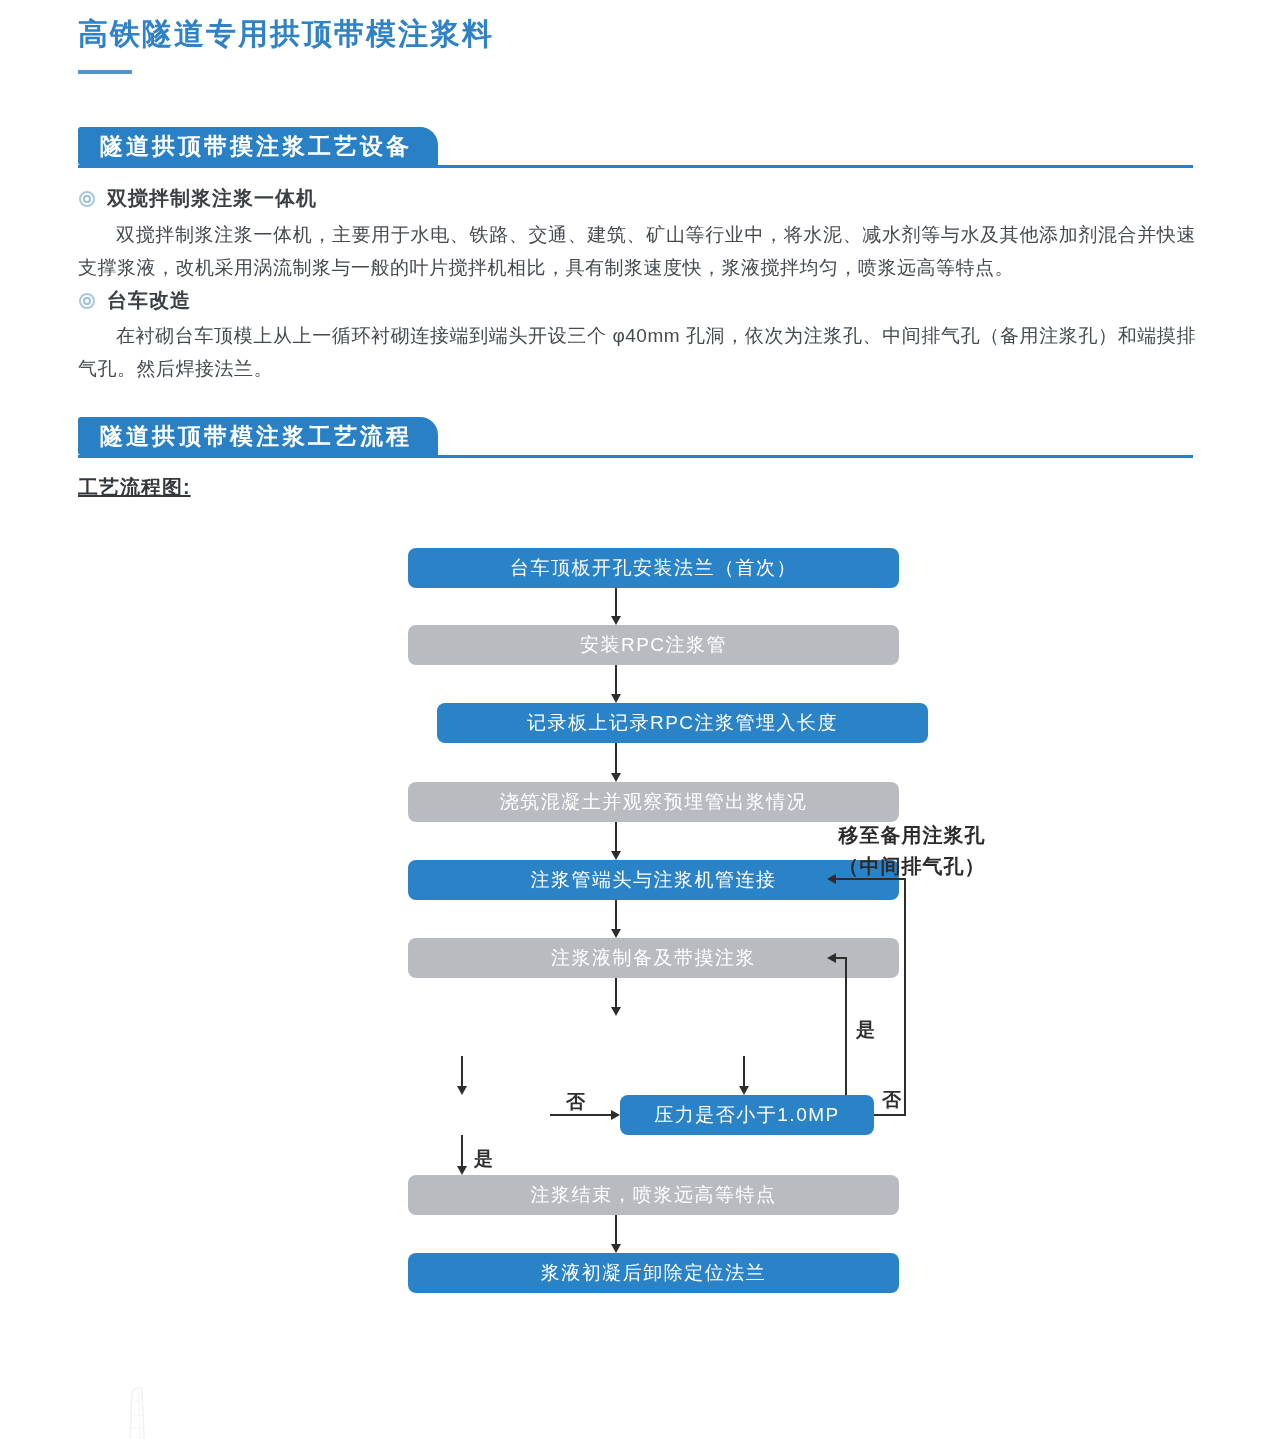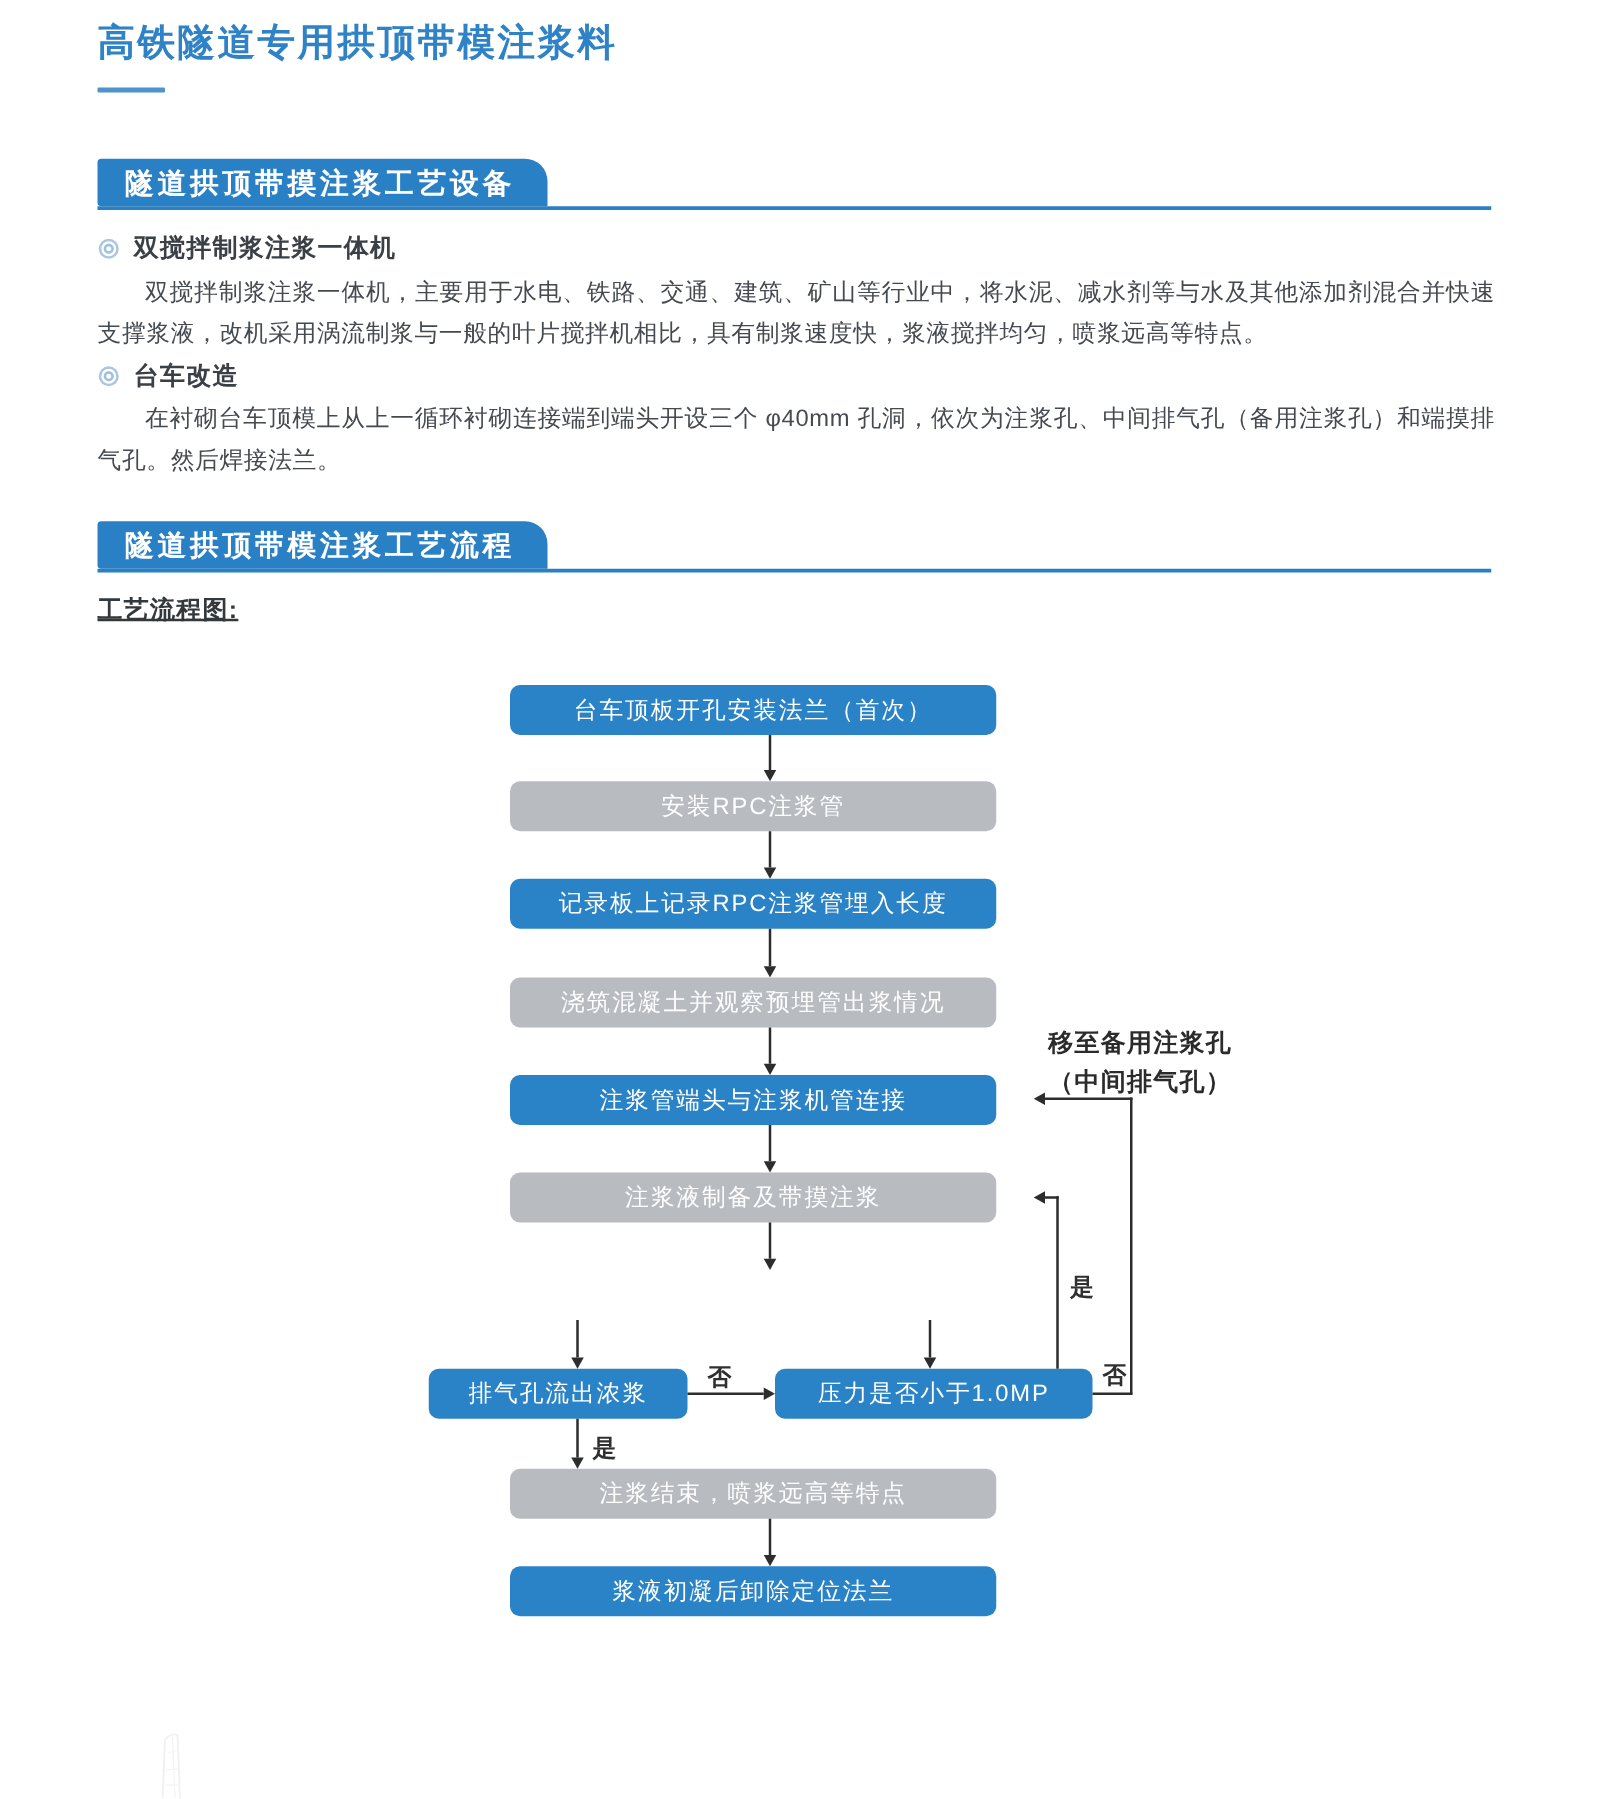--- a/index.html
+++ b/index.html
@@ -60,24 +60,24 @@
 
   
   .flowchart { position:absolute; left:0; top:540px; width:1280px; height:820px; }
   .node {
     position:absolute; height:40px; border-radius:8px;
     display:flex; align-items:center; justify-content:center;
     color:#ffffff; font-size:19px; letter-spacing:1.5px;
   }
   .node.blue { background:#2b83c7; }
   .node.gray { background:#b8bcc1; }
-  .n-main { left:408px; width:389px; }
+  .n-main { left:408px; width:491px; }
   #node-1  { top:8px; }
   #node-2  { top:85px; }
-  #node-3  { top:163px; }
+  #node-3  { top:163px;margin-left:29px; }
   #node-4  { top:242px; }
   #node-5  { top:320px; }
   #node-6  { top:398px; }
   #node-7  { top:476px; }
   #node-8  { left:343px; width:207px; top:555px; }
   #node-9  { left:620px; width:254px; top:555px; }
   #node-10 { top:635px; }
   #node-11 { top:713px; }
 
   .varrow { position:absolute; width:2px; background:#2d2d2d; }
@@ -163,21 +163,20 @@
 <div class="flow-figure-label">工艺流程图:</div>
 
 <div class="flowchart">
 
   <div class="node blue n-main" id="node-1">台车顶板开孔安装法兰（首次）</div>
   <div class="node gray n-main" id="node-2">安装RPC注浆管</div>
   <div class="node blue n-main" id="node-3">记录板上记录RPC注浆管埋入长度</div>
   <div class="node gray n-main" id="node-4">浇筑混凝土并观察预埋管出浆情况</div>
   <div class="node blue n-main" id="node-5">注浆管端头与注浆机管连接</div>
   <div class="node gray n-main" id="node-6">注浆液制备及带摸注浆</div>
-  <div class="node blue" id="node-8">排气孔流出浓浆</div>
   <div class="node blue" id="node-9">压力是否小于1.0MP</div>
   <div class="node gray n-main" id="node-10">注浆结束，喷浆远高等特点</div>
   <div class="node blue n-main" id="node-11">浆液初凝后卸除定位法兰</div>
 
   <div class="varrow" id="arr-1"></div>
   <div class="varrow" id="arr-2"></div>
   <div class="varrow" id="arr-3"></div>
   <div class="varrow" id="arr-4"></div>
   <div class="varrow" id="arr-5"></div>
   <div class="varrow" id="arr-6"></div>

